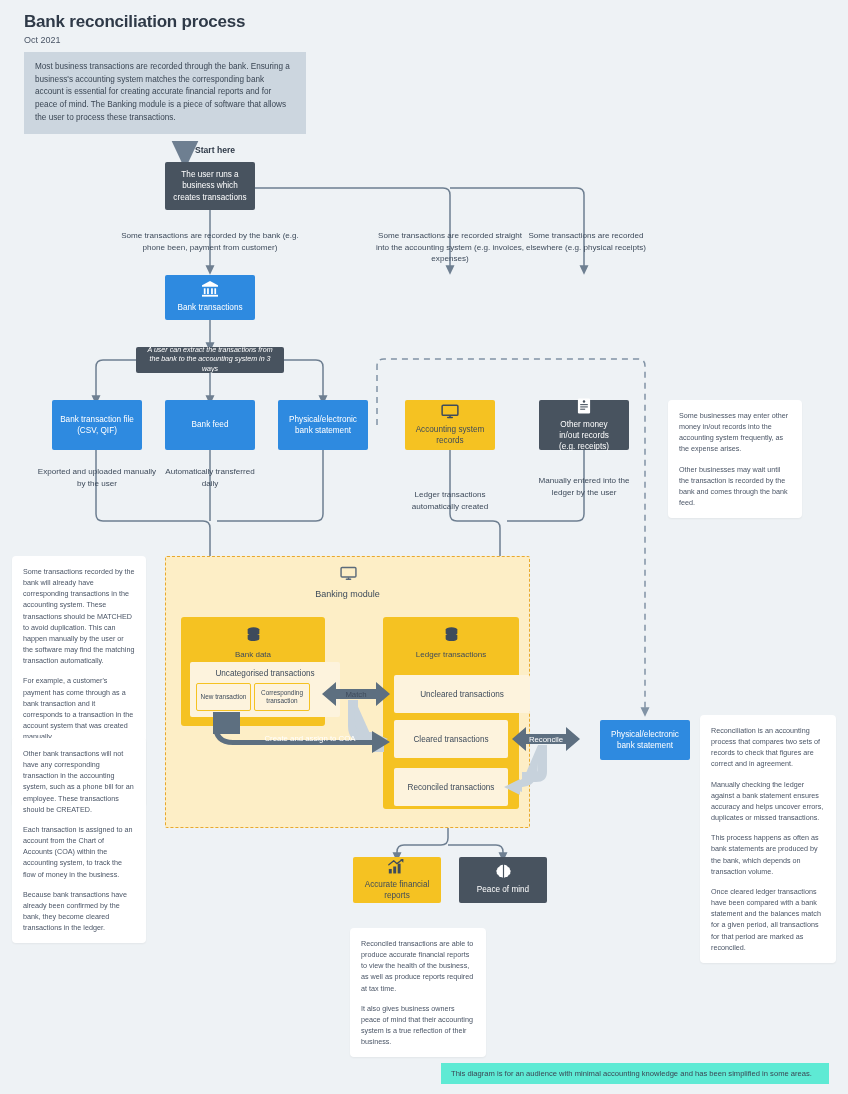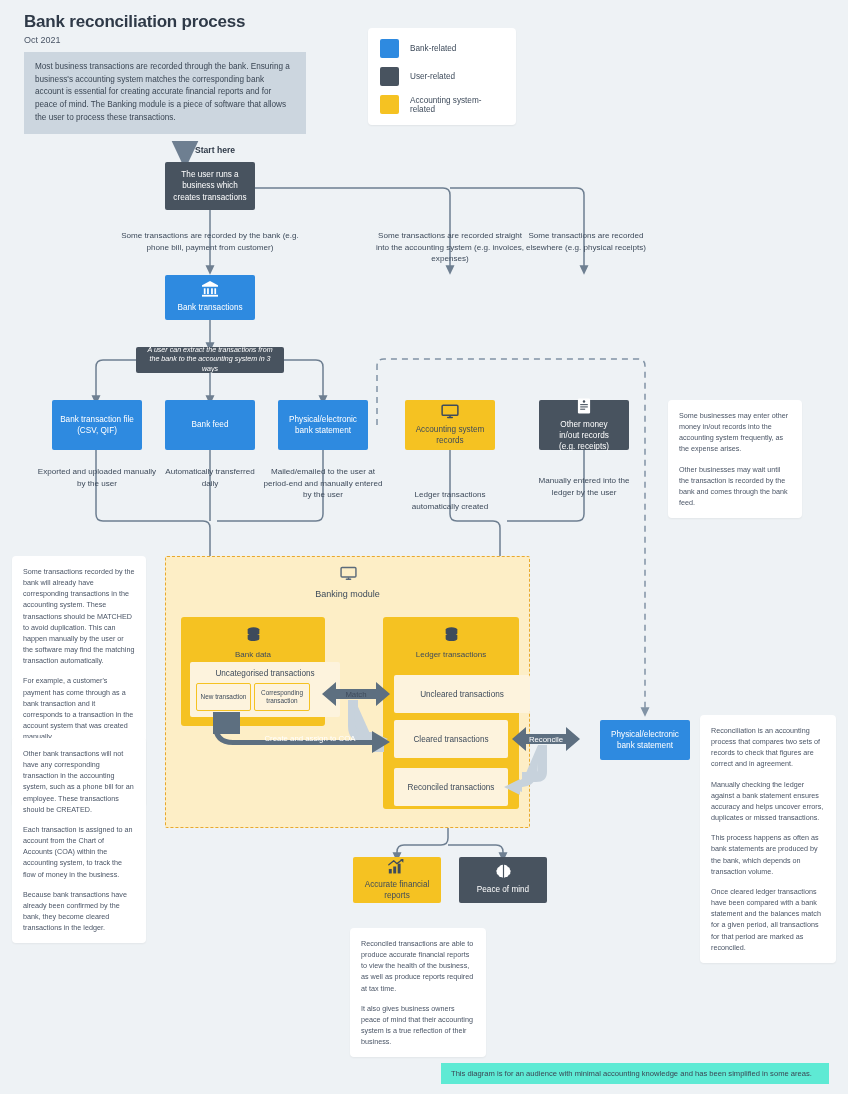--- a/index.html
+++ b/index.html
@@ -111,34 +111,20 @@
 </style>
 </head>
 <body>
 
 <div class="canvas">
 
   <div class="abs" id="title">Bank reconciliation process</div>
   <div class="abs" id="subtitle">Oct 2021</div>
   <div class="abs" id="intro">Most business transactions are recorded through the bank. Ensuring a business's accounting system matches the corresponding bank account is essential for creating accurate financial reports and for peace of mind. The Banking module is a piece of software that allows the user to process these transactions.</div>
 
-  <div class="abs" id="legend">
-    <div class="legend-row">
-      <span class="legend-sw" style="background:#2e8ae0"></span>
-      <span class="legend-lb">Bank-related</span>
-    </div>
-    <div class="legend-row">
-      <span class="legend-sw" style="background:#48535f"></span>
-      <span class="legend-lb">User-related</span>
-    </div>
-    <div class="legend-row">
-      <span class="legend-sw" style="background:#f5c222"></span>
-      <span class="legend-lb">Accounting system-related</span>
-    </div>
-  </div>
 
   <svg class="ov" viewBox="0 0 848 1094">
     <defs>
       <marker id="ah" markerWidth="7" markerHeight="7" refX="3.2" refY="3" orient="auto">
         <path d="M0,0 L6.4,3 L0,6 z" fill="#6e7f91"></path>
       </marker>
       <marker id="ahd" markerWidth="7" markerHeight="7" refX="3.2" refY="3" orient="auto">
         <path d="M0,0 L6.4,3 L0,6 z" fill="#8193a5"></path>
       </marker>
     </defs>
@@ -173,21 +159,21 @@
       <path d="M377,425 L377,366 Q377,359 384,359 L638,359 Q645,359 645,366 L645,712" marker-end="url(#ahd)"></path>
     </g>
   </svg>
 
   <div class="abs" id="startlabel">Start here</div>
 
   <div class="node dark" style="left:165px;top:162px;width:90px;height:48px;padding:16px 7px;">
     <span>The user runs a business which creates transactions</span>
   </div>
 
-  <div class="clabel" style="left:115px;top:230px;width:190px;">Some transactions are recorded by the bank (e.g. phone bill, payment from customer)</div>
+  <div class="clabel" style="left:115px;top:230px;width:190px;">Some transactions are recorded by the bank (e.g. phone been, payment from customer)</div>
   <div class="clabel" style="left:375px;top:230px;width:150px;">Some transactions are recorded straight into the accounting system (e.g. invoices, expenses)</div>
   <div class="clabel" style="left:524px;top:230px;width:124px;">Some transactions are recorded elsewhere (e.g. physical receipts)</div>
 
   <div class="node blue" style="left:165px;top:275px;width:90px;height:45px;">
     <span class="ico">
       <svg width="18" height="16" viewBox="0 0 24 22" fill="#fff">
         <path d="M12 0 L23 6 L23 8 L1 8 L1 6 Z"></path>
         <rect x="3.5" y="10" width="2.4" height="8"></rect>
         <rect x="8" y="10" width="2.4" height="8"></rect>
         <rect x="13.5" y="10" width="2.4" height="8"></rect>
@@ -207,21 +193,20 @@
   </div>
   <div class="node blue" style="left:165px;top:400px;width:90px;height:50px;">
     <span>Bank feed</span>
   </div>
   <div class="node blue" style="left:278px;top:400px;width:90px;height:50px;padding:0 6px;">
     <span>Physical/electronic bank statement</span>
   </div>
 
   <div class="clabel" style="left:37px;top:466px;width:120px;">Exported and uploaded manually by the user</div>
   <div class="clabel" style="left:162px;top:466px;width:96px;">Automatically transferred daily</div>
-  <div class="clabel" style="left:263px;top:466px;width:120px;">Mailed/emailed to the user at period-end and manually entered by the user</div>
 
   <div class="node yellow" style="left:405px;top:400px;width:90px;height:50px;padding:0 5px;">
     <span class="ico">
       <svg width="18" height="15" viewBox="0 0 24 20" fill="none" stroke="#3e4b5b" stroke-width="2">
         <rect x="1.5" y="1.5" width="21" height="13.5" rx="1.5"></rect>
         <path d="M9 18 h6" stroke-linecap="round"></path>
         <path d="M12 15.5 v2.5"></path>
       </svg>
     </span>
     <span>Accounting system records</span>

